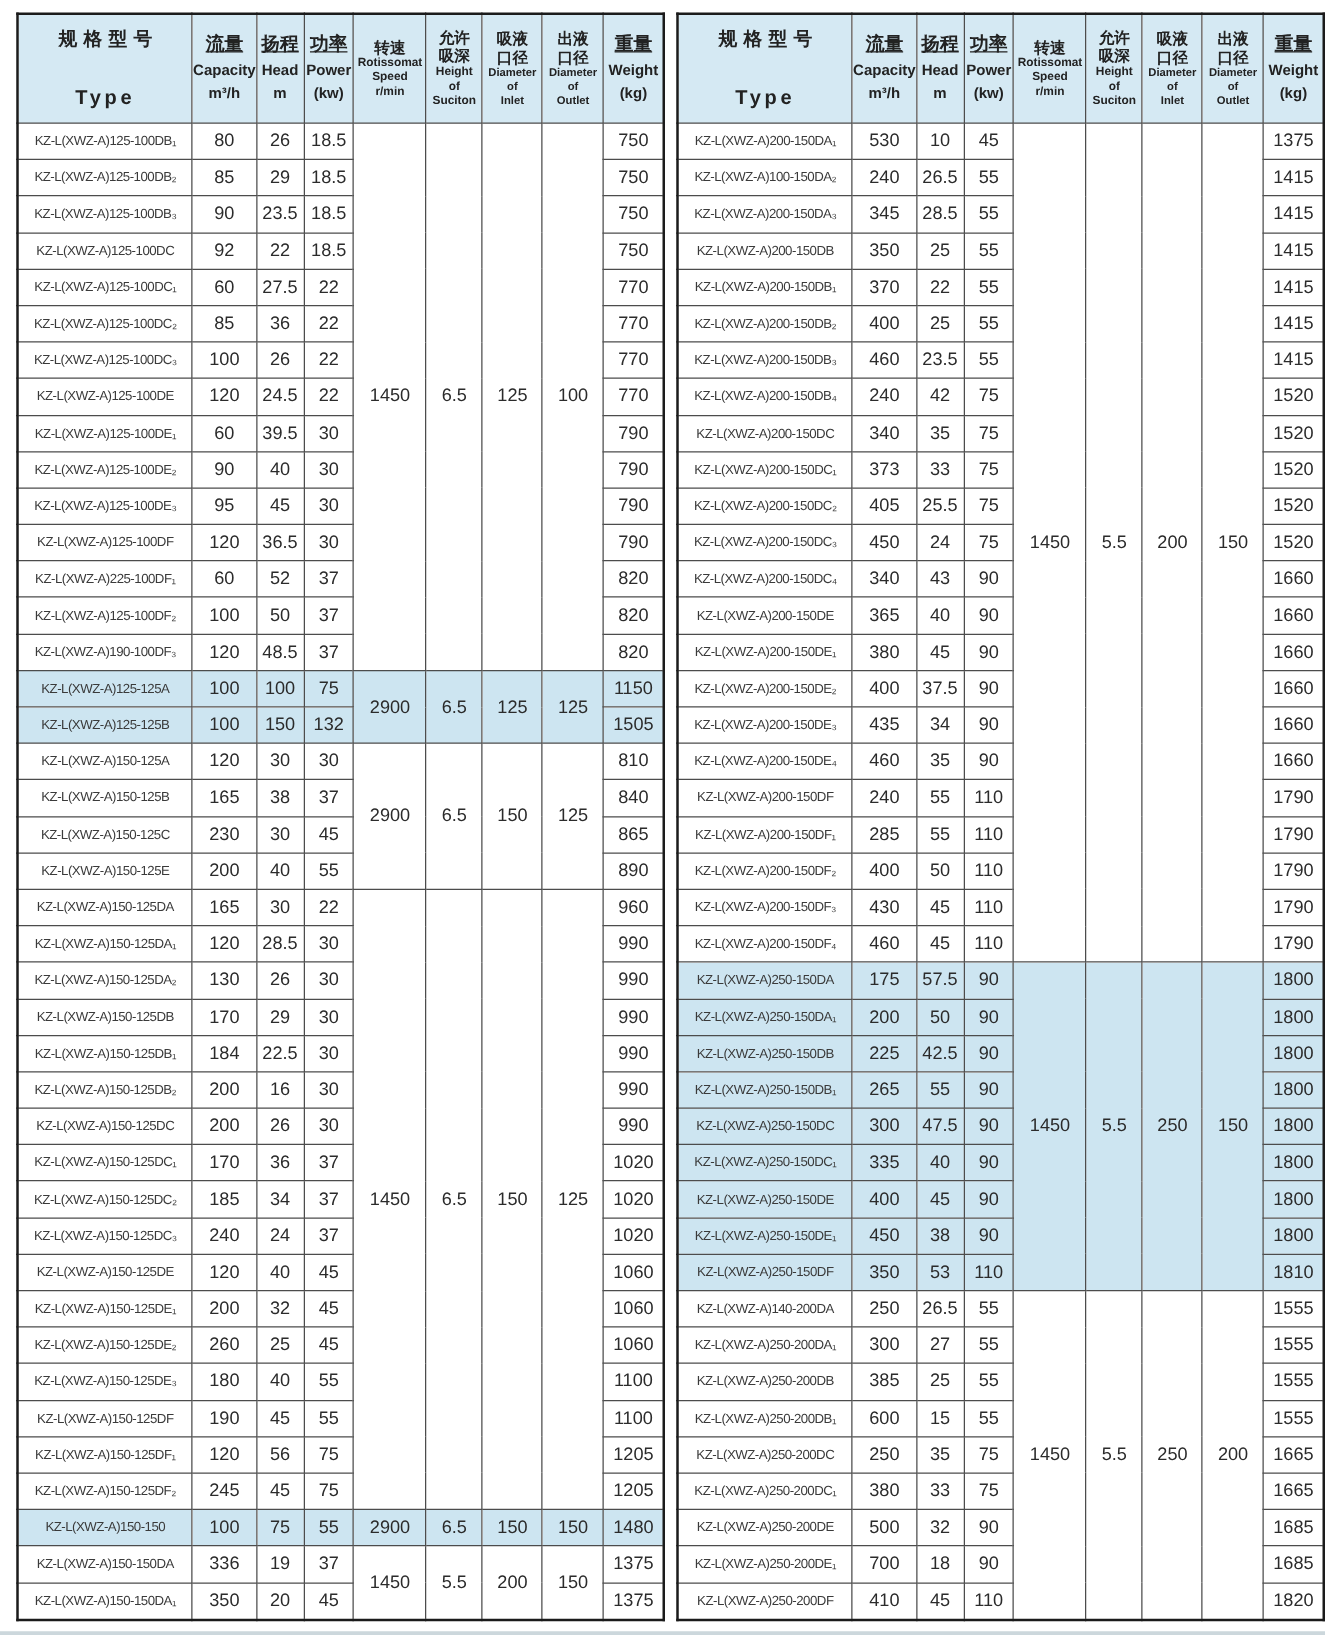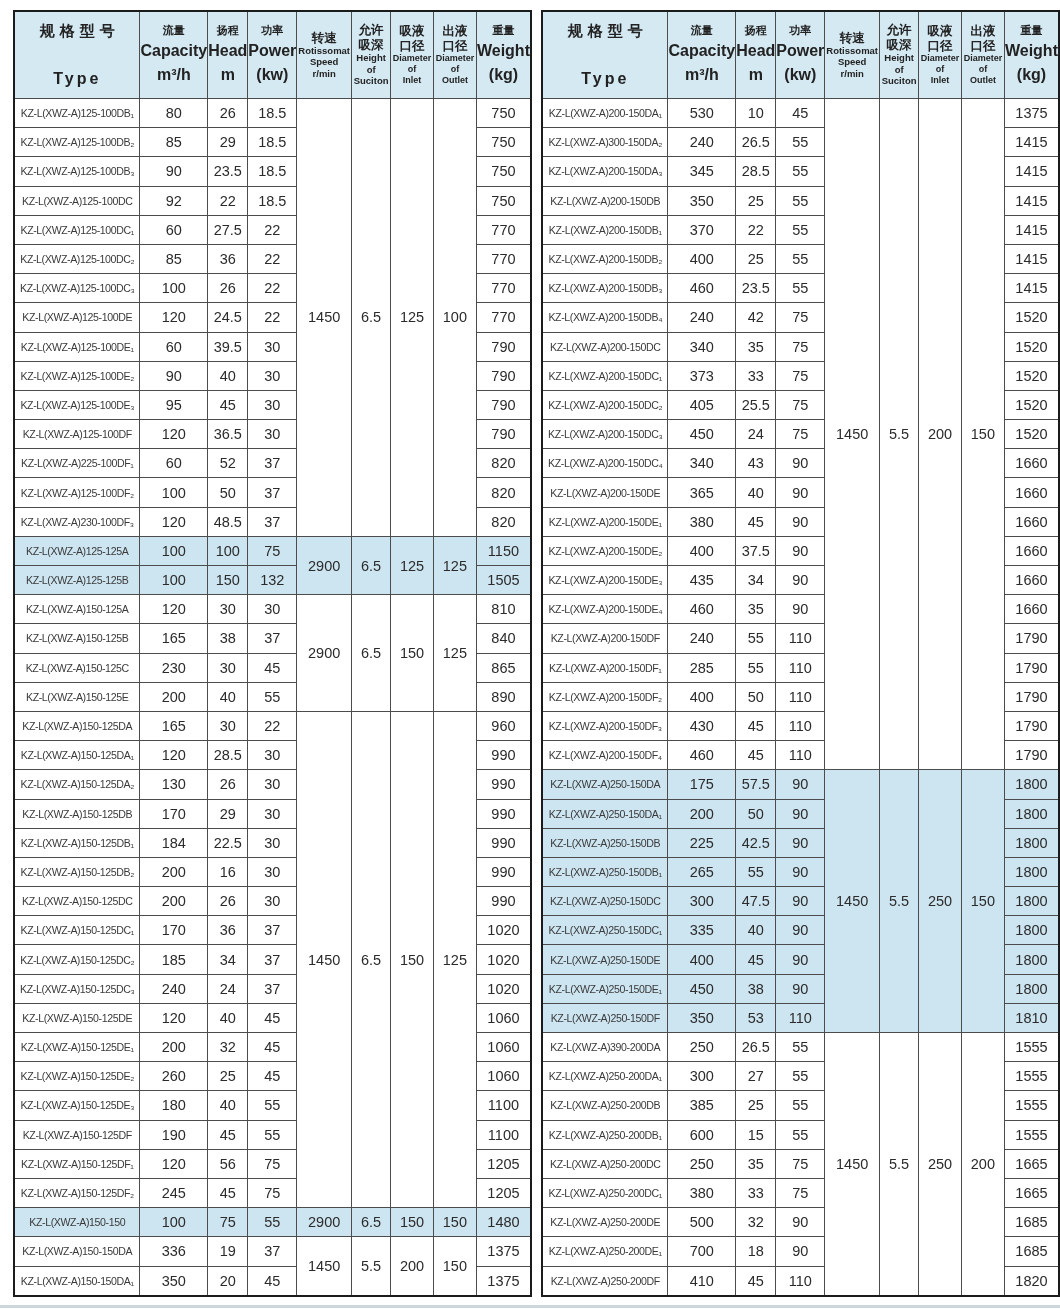--- a/index.html
+++ b/index.html
@@ -10,23 +10,23 @@
   .spec th,.spec td{border:1px solid #4c4c4c;padding:0;text-align:center;vertical-align:middle;overflow:hidden;white-space:nowrap;}
   .spec thead th{background:#d5e9f3;height:86px;}
   .spec td{height:28.2px;font-size:14.5px;color:#2b2b2b;}
   td.model{font-size:10.6px;letter-spacing:-0.4px;color:#3a3a3a;padding:0 1px;}
   td.num{font-size:14.5px;}
   tr.hl td{background:#cde5f1;}
   td.hl{background:#cde5f1;}
   .hwrap{display:flex;flex-direction:column;justify-content:center;align-items:center;gap:1px;}
   .l-zh-lg{font-size:15px;font-weight:700;color:#222;letter-spacing:5px;text-indent:5px;}
   .l-en-lg{font-size:16px;color:#222;letter-spacing:3px;margin-top:28px;}
-  .l-zh{font-size:11px;font-weight:600;color:#222;line-height:1.35;}
+  .l-zh{font-size:15px;font-weight:600;color:#222;line-height:1.35;text-decoration:underline;}
   .l-zh-t{font-size:12.5px;font-weight:600;color:#222;line-height:1.12;}
-  .l-en{font-size:16px;color:#222;line-height:1.45;}
+  .l-en{font-size:12px;color:#222;line-height:1.45;}
   .l-en-sm{font-size:9.5px;color:#222;line-height:1.12;}
   .l-en-xs{font-size:9px;color:#222;line-height:1.08;}
   .bottom-rule{margin-top:8px;margin-left:-13px;width:1060px;height:3px;background:#ccd7dc;}
 </style>
 </head>
 <body>
 
 <div class="page">
   <div class="tables">
     <table class="spec">
@@ -211,21 +211,21 @@
             <td class="num weight">820</td>
           </tr>
           <tr>
             <td class="model">KZ-L(XWZ-A)125-100DF₂</td>
             <td class="num">100</td>
             <td class="num">50</td>
             <td class="num">37</td>
             <td class="num weight">820</td>
           </tr>
           <tr>
-            <td class="model">KZ-L(XWZ-A)230-100DF₃</td>
+            <td class="model">KZ-L(XWZ-A)190-100DF₃</td>
             <td class="num">120</td>
             <td class="num">48.5</td>
             <td class="num">37</td>
             <td class="num weight">820</td>
           </tr>
           <tr class="hl">
             <td class="model">KZ-L(XWZ-A)125-125A</td>
             <td class="num">100</td>
             <td class="num">100</td>
             <td class="num">75</td>
@@ -519,21 +519,21 @@
             <td class="num">530</td>
             <td class="num">10</td>
             <td class="num">45</td>
             <td class="num merged" rowspan="23">1450</td>
             <td class="num merged" rowspan="23">5.5</td>
             <td class="num merged" rowspan="23">200</td>
             <td class="num merged" rowspan="23">150</td>
             <td class="num weight">1375</td>
           </tr>
           <tr>
-            <td class="model">KZ-L(XWZ-A)300-150DA₂</td>
+            <td class="model">KZ-L(XWZ-A)100-150DA₂</td>
             <td class="num">240</td>
             <td class="num">26.5</td>
             <td class="num">55</td>
             <td class="num weight">1415</td>
           </tr>
           <tr>
             <td class="model">KZ-L(XWZ-A)200-150DA₃</td>
             <td class="num">345</td>
             <td class="num">28.5</td>
             <td class="num">55</td>
@@ -740,21 +740,21 @@
             <td class="num weight">1800</td>
           </tr>
           <tr class="hl">
             <td class="model">KZ-L(XWZ-A)250-150DF</td>
             <td class="num">350</td>
             <td class="num">53</td>
             <td class="num">110</td>
             <td class="num weight">1810</td>
           </tr>
           <tr>
-            <td class="model">KZ-L(XWZ-A)390-200DA</td>
+            <td class="model">KZ-L(XWZ-A)140-200DA</td>
             <td class="num">250</td>
             <td class="num">26.5</td>
             <td class="num">55</td>
             <td class="num merged" rowspan="9">1450</td>
             <td class="num merged" rowspan="9">5.5</td>
             <td class="num merged" rowspan="9">250</td>
             <td class="num merged" rowspan="9">200</td>
             <td class="num weight">1555</td>
           </tr>
           <tr>

